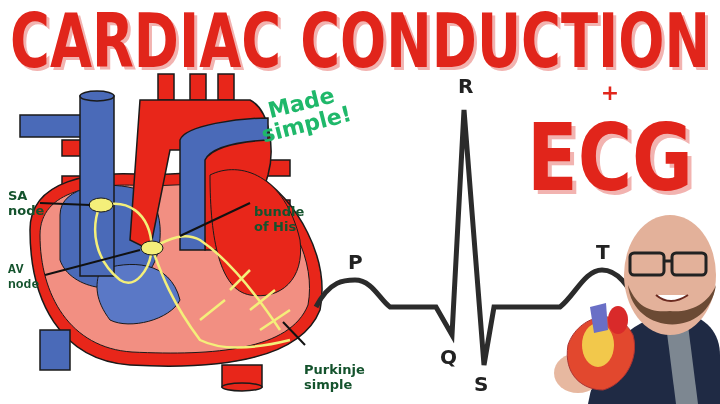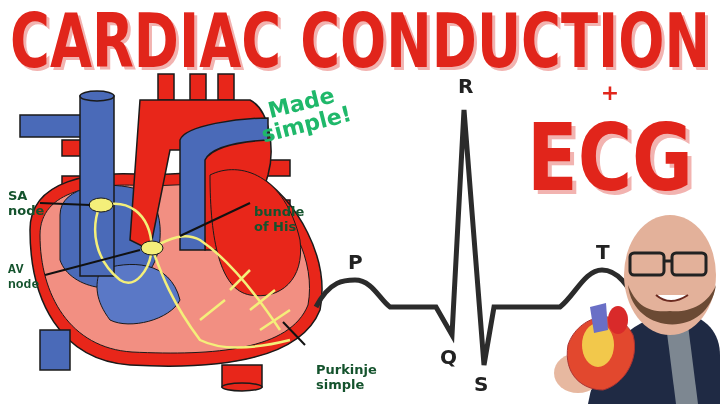--- a/index.html
+++ b/index.html
@@ -79,21 +79,21 @@
   <div>node</div>
 </div>
 <div class="lbl" style="left:8px;top:262px;font-family:Liberation Mono, monospace;">
   <div>AV</div>
   <div>node</div>
 </div>
 <div class="lbl" style="left:254px;top:188px;margin-top:16px;">
   <div>bundle</div>
   <div>of His</div>
 </div>
-<div class="lbl" style="left:316px;top:362px;">
+<div class="lbl" style="left:304px;top:362px;">
   <div>Purkinje</div>
   <div>simple</div>
 </div>
 
 <div class="made">
   <div>Made</div>
   <div>simple!</div>
 </div>
 
 <svg class="abs" style="left:0;top:0;" width="720" height="404" viewBox="0 0 720 404">

